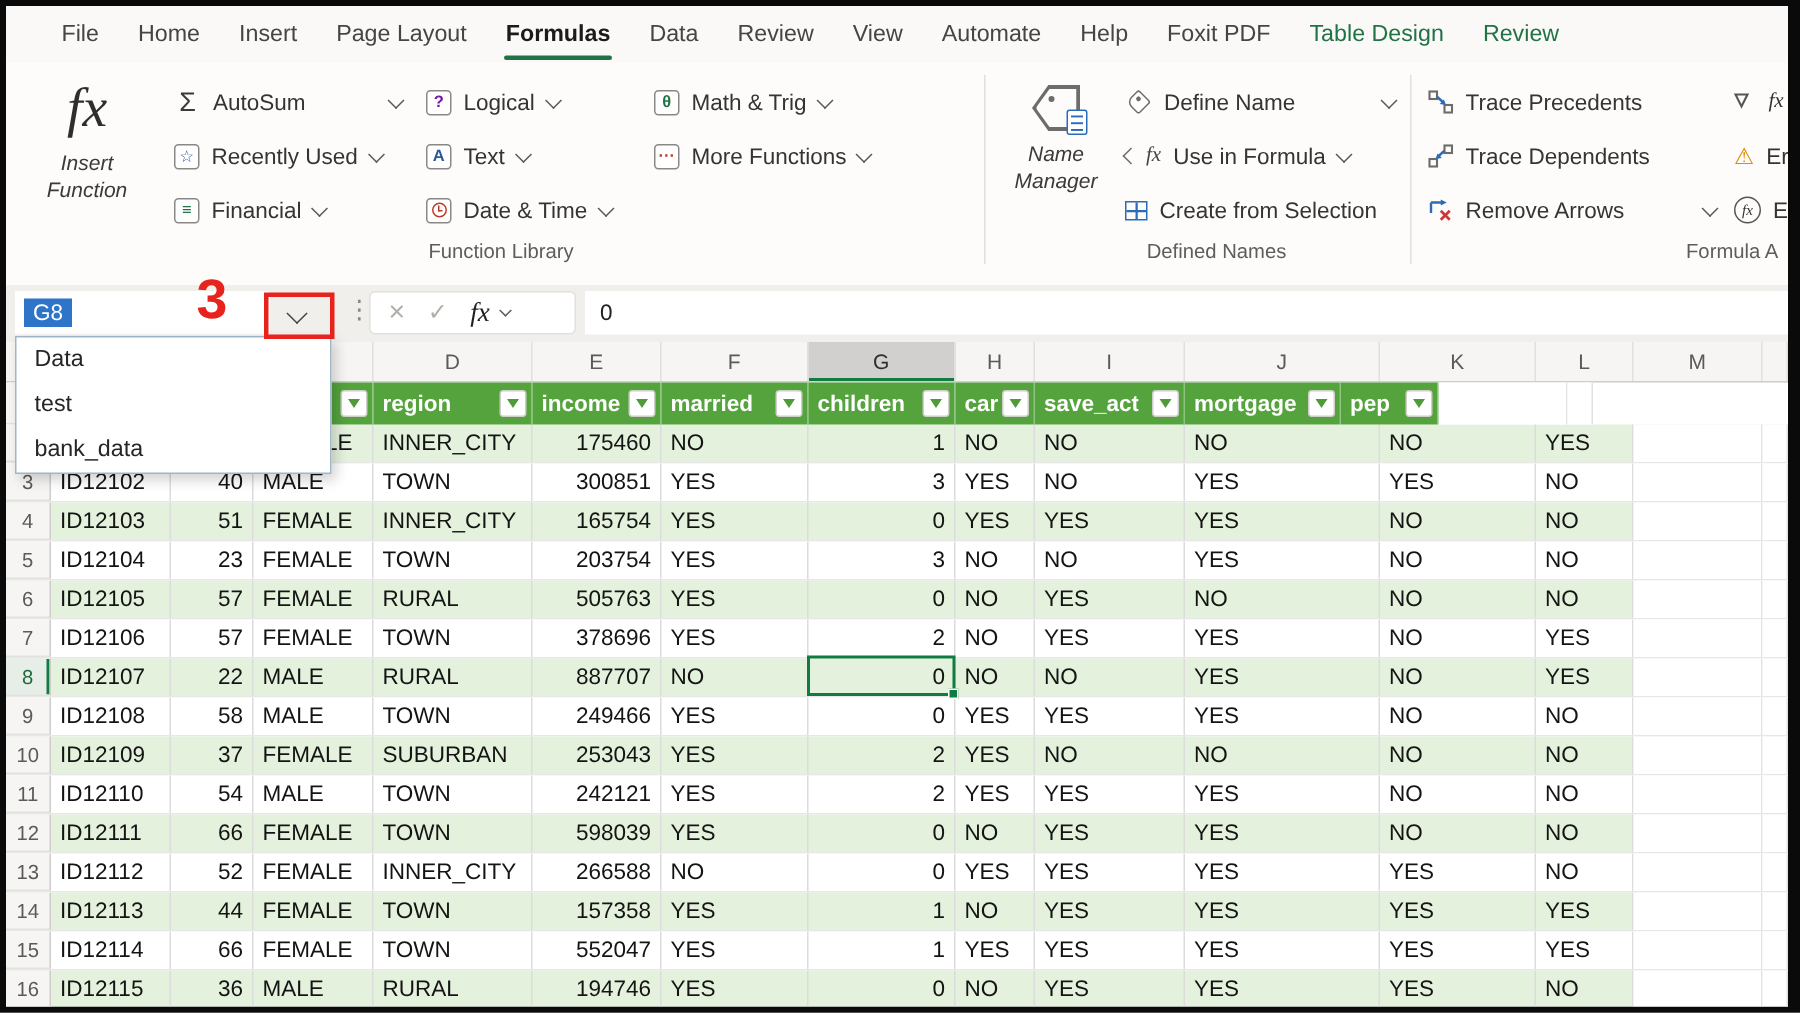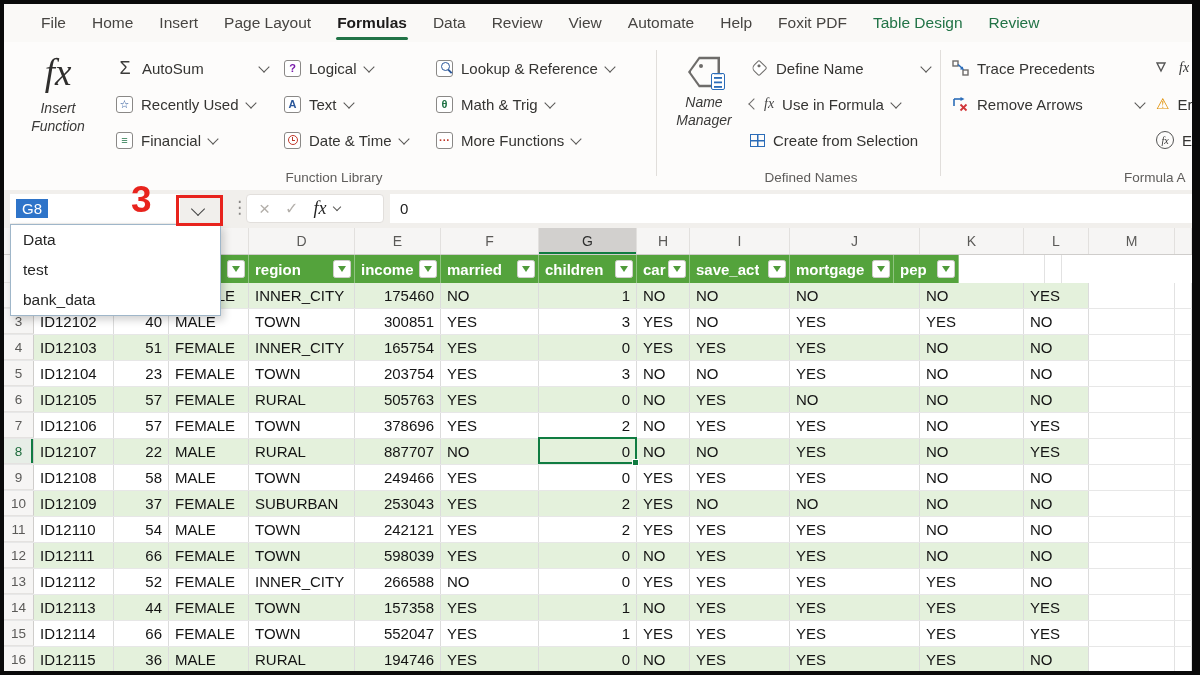--- a/index.html
+++ b/index.html
@@ -12,21 +12,21 @@
   .tab.active::after{content:"";position:absolute;left:12px;right:12px;bottom:2px;height:3px;background:var(--ctx_green);border-radius:2px;}
   .tab.ctx{color:var(--ctx_green);}
 
   
   .ribbon{position:absolute;top:38px;left:0;right:0;height:148px;background:#fdfcfb;border-bottom:1px solid #e1dedb;}
   .big-btn{position:absolute;top:8px;width:92px;height:120px;display:flex;flex-direction:column;align-items:center;gap:3px;}
   .fx-big{font-family:"Liberation Serif","DejaVu Serif",serif;font-style:italic;font-size:37px;color:#2f2e2d;line-height:46px;}
   .big-label{font-size:14px;color:#3b3a39;text-align:center;line-height:18px;font-style:italic;}
   .rcol{position:absolute;top:8px;display:flex;flex-direction:column;}
   .ritem{display:flex;align-items:center;gap:8px;height:36px;font-size:15px;color:#353432;white-space:nowrap;}
-  .glabel{position:absolute;bottom:5px;font-size:13.5px;color:#5f5d5b;text-align:center;white-space:nowrap;}
+  .glabel{position:absolute;bottom:15px;font-size:13.5px;color:#5f5d5b;text-align:center;white-space:nowrap;}
   .vsep{position:absolute;top:8px;bottom:14px;width:1px;background:#e1dedb;}
   .chev{width:7px;height:7px;border-right:1.6px solid #5a5856;border-bottom:1.6px solid #5a5856;transform:rotate(45deg);margin-top:-3px;flex:none;}
   .ml{margin-left:auto;margin-right:6px;}
   .sigma{font-size:18px;color:#3b3a39;width:18px;text-align:center;flex:none;}
   .bic{width:17px;height:17px;border:1.5px solid #8a8886;border-radius:3px;display:flex;align-items:center;justify-content:center;font-size:11px;font-weight:bold;background:#fff;box-sizing:border-box;flex:none;}
   .c-purple{color:#7719aa;} .c-blue{color:#2b579a;} .c-green{color:#217346;} .c-red{color:#c0392b;}
   .clk{width:10px;height:10px;border:1.5px solid #c0392b;border-radius:50%;position:relative;box-sizing:border-box;}
   .clk::after{content:"";position:absolute;left:3px;top:1px;width:1.5px;height:3.5px;background:#c0392b;}
   .clk::before{content:"";position:absolute;left:3px;top:3.5px;width:3px;height:1.5px;background:#c0392b;}
   .mag{width:7px;height:7px;border:1.6px solid #2b579a;border-radius:50%;position:relative;margin:-3px -1px 0 0;}
@@ -145,27 +145,20 @@
         <span class="bic">
             <span class="clk"></span>
           </span>
         <span>Date &amp; Time</span>
         <span class="chev"></span>
       </div>
     </div>
 
     <div class="rcol" style="left:432px;width:200px">
       <div class="ritem">
-        <span class="bic">
-            <span class="mag"></span>
-          </span>
-        <span>Lookup &amp; Reference</span>
-        <span class="chev"></span>
-      </div>
-      <div class="ritem">
         <span class="bic c-green">θ</span>
         <span>Math &amp; Trig</span>
         <span class="chev"></span>
       </div>
       <div class="ritem">
         <span class="bic c-red">···</span>
         <span>More Functions</span>
         <span class="chev"></span>
       </div>
     </div>
@@ -206,20 +199,29 @@
 
     <div class="rcol" style="left:948px;width:198px">
       <div class="ritem">
         <svg width="17" height="16" viewBox="0 0 17 16">
             <rect x="1" y="1" width="5" height="5" fill="none" stroke="#6e6c6a" stroke-width="1.4"></rect>
             <rect x="11" y="10" width="5" height="5" fill="none" stroke="#6e6c6a" stroke-width="1.4"></rect>
             <line x1="6" y1="4.5" x2="10.5" y2="8.5" stroke="#2b6cb8" stroke-width="1.6"></line>
             <polygon points="12,10 7.8,9.3 10.6,6.4" fill="#2b6cb8"></polygon>
           </svg>
         <span>Trace Precedents</span>
+      </div>
+      <div class="ritem">
+        <svg width="17" height="16" viewBox="0 0 17 16" style="transform:scaleX(-1)">
+            <rect x="1" y="1" width="5" height="5" fill="none" stroke="#6e6c6a" stroke-width="1.4"></rect>
+            <rect x="11" y="10" width="5" height="5" fill="none" stroke="#6e6c6a" stroke-width="1.4"></rect>
+            <line x1="6" y1="4.5" x2="10.5" y2="8.5" stroke="#2b6cb8" stroke-width="1.6"></line>
+            <polygon points="12,10 7.8,9.3 10.6,6.4" fill="#2b6cb8"></polygon>
+          </svg>
+        <span>Trace Dependents</span>
       </div>
       <div class="ritem">
         <svg width="17" height="16" viewBox="0 0 17 16">
             <line x1="2" y1="10" x2="2" y2="3" stroke="#2b6cb8" stroke-width="1.6"></line>
             <line x1="2" y1="3" x2="9" y2="3" stroke="#2b6cb8" stroke-width="1.6"></line>
             <polygon points="12.5,3 8.5,1 8.5,5" fill="#2b6cb8"></polygon>
             <line x1="8.5" y1="8.5" x2="14.5" y2="14.5" stroke="#d13438" stroke-width="1.8"></line>
             <line x1="14.5" y1="8.5" x2="8.5" y2="14.5" stroke="#d13438" stroke-width="1.8"></line>
           </svg>
         <span>Remove Arrows</span>

